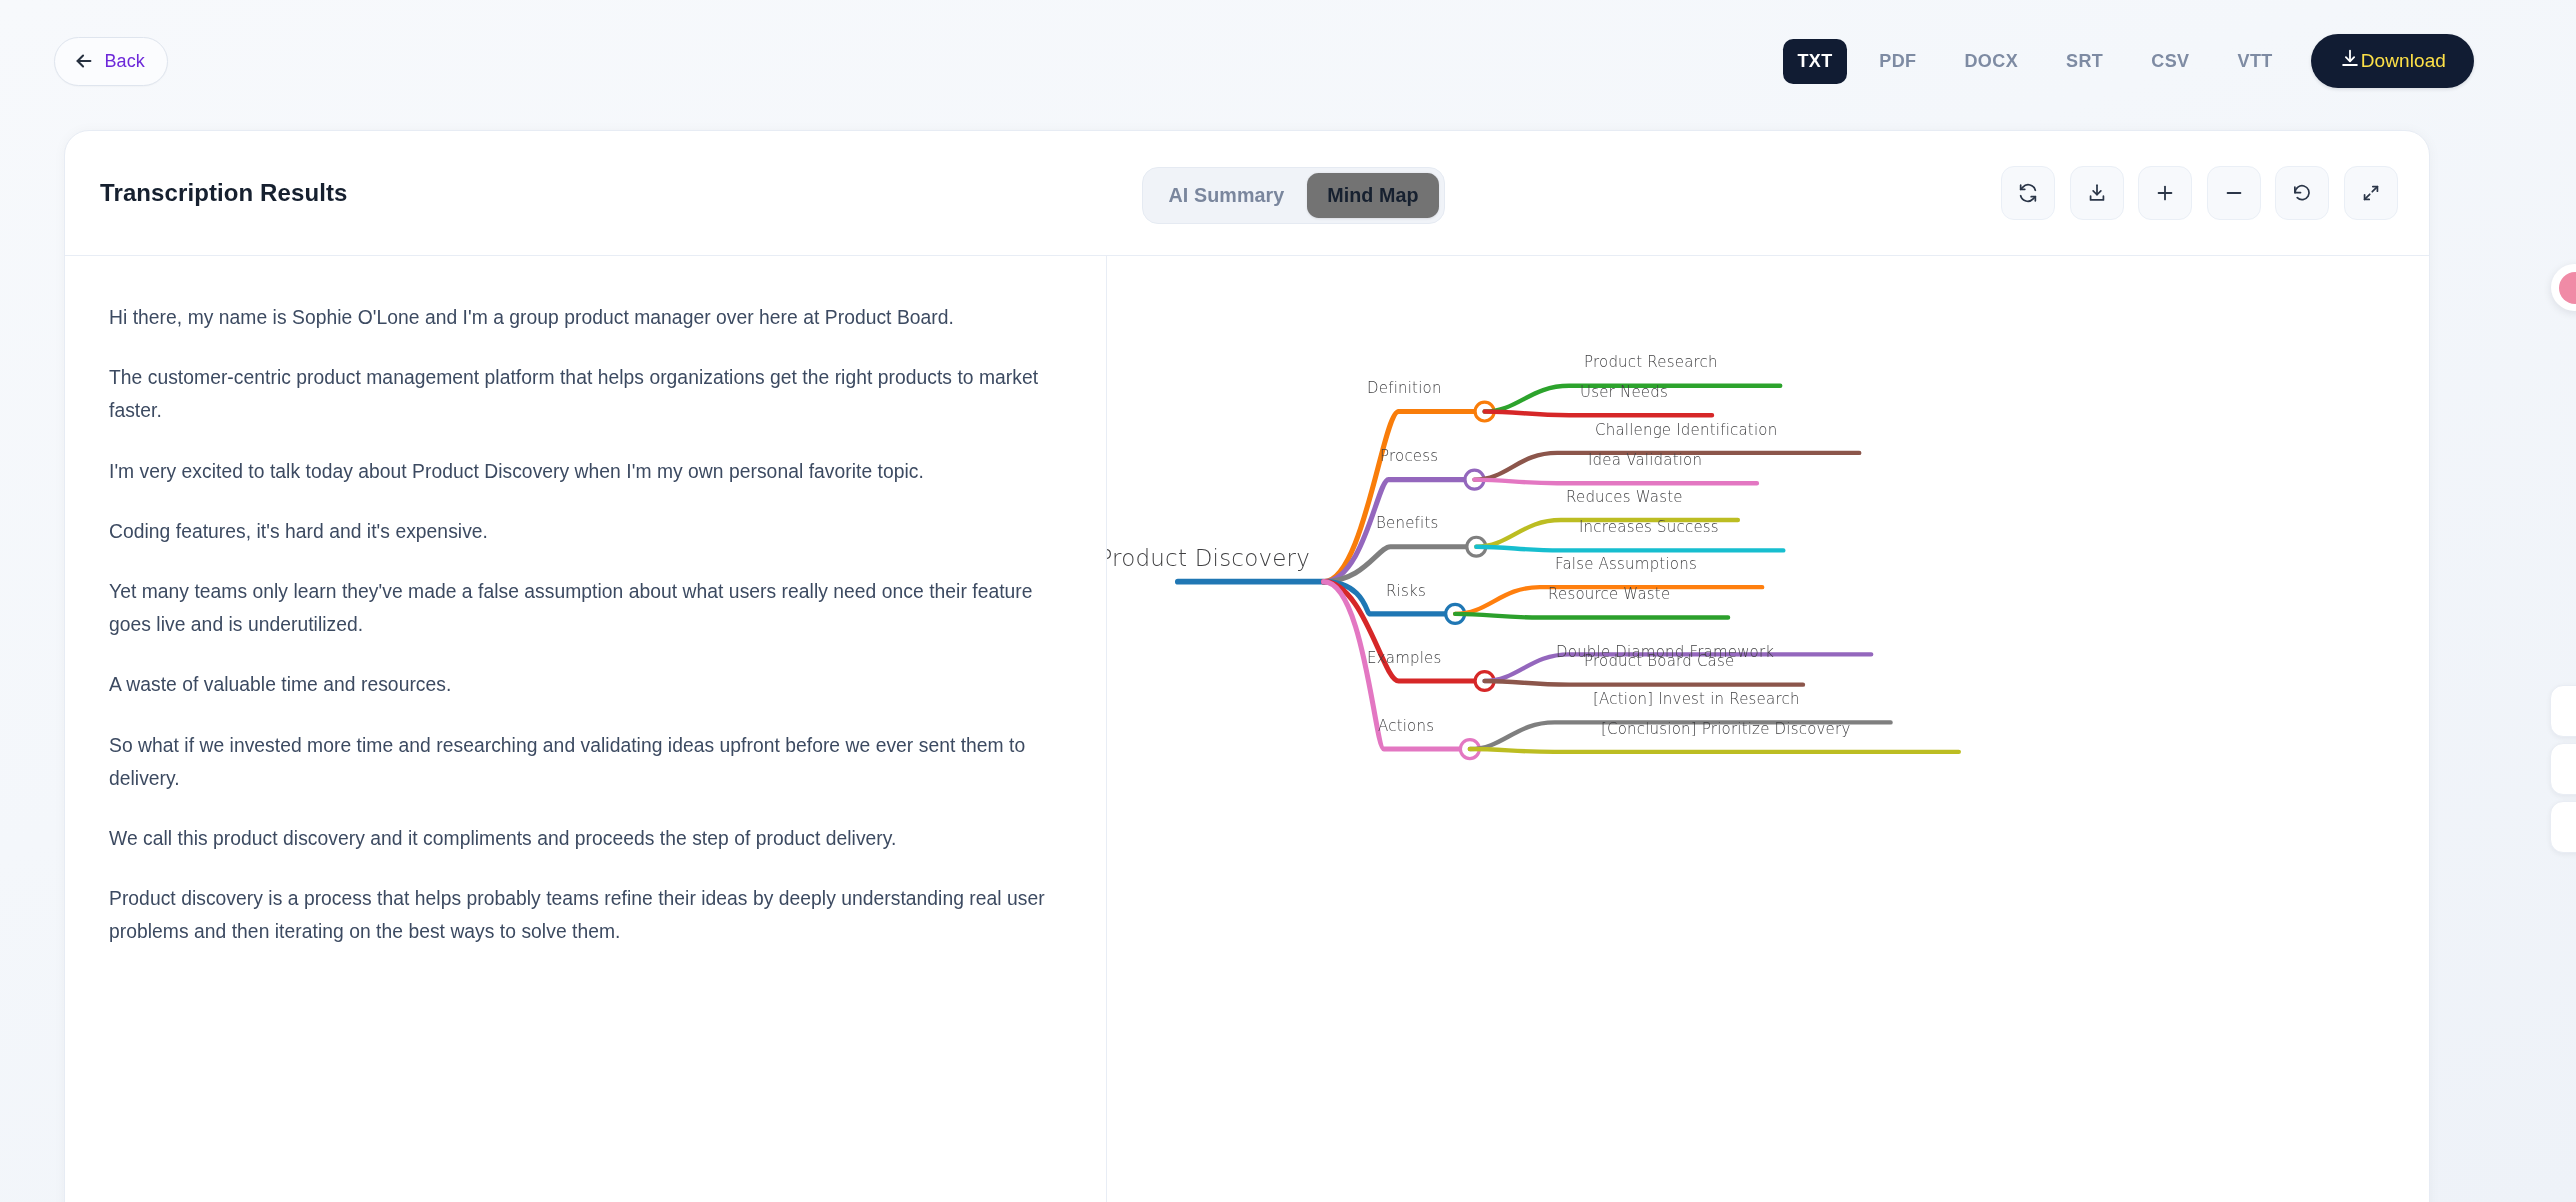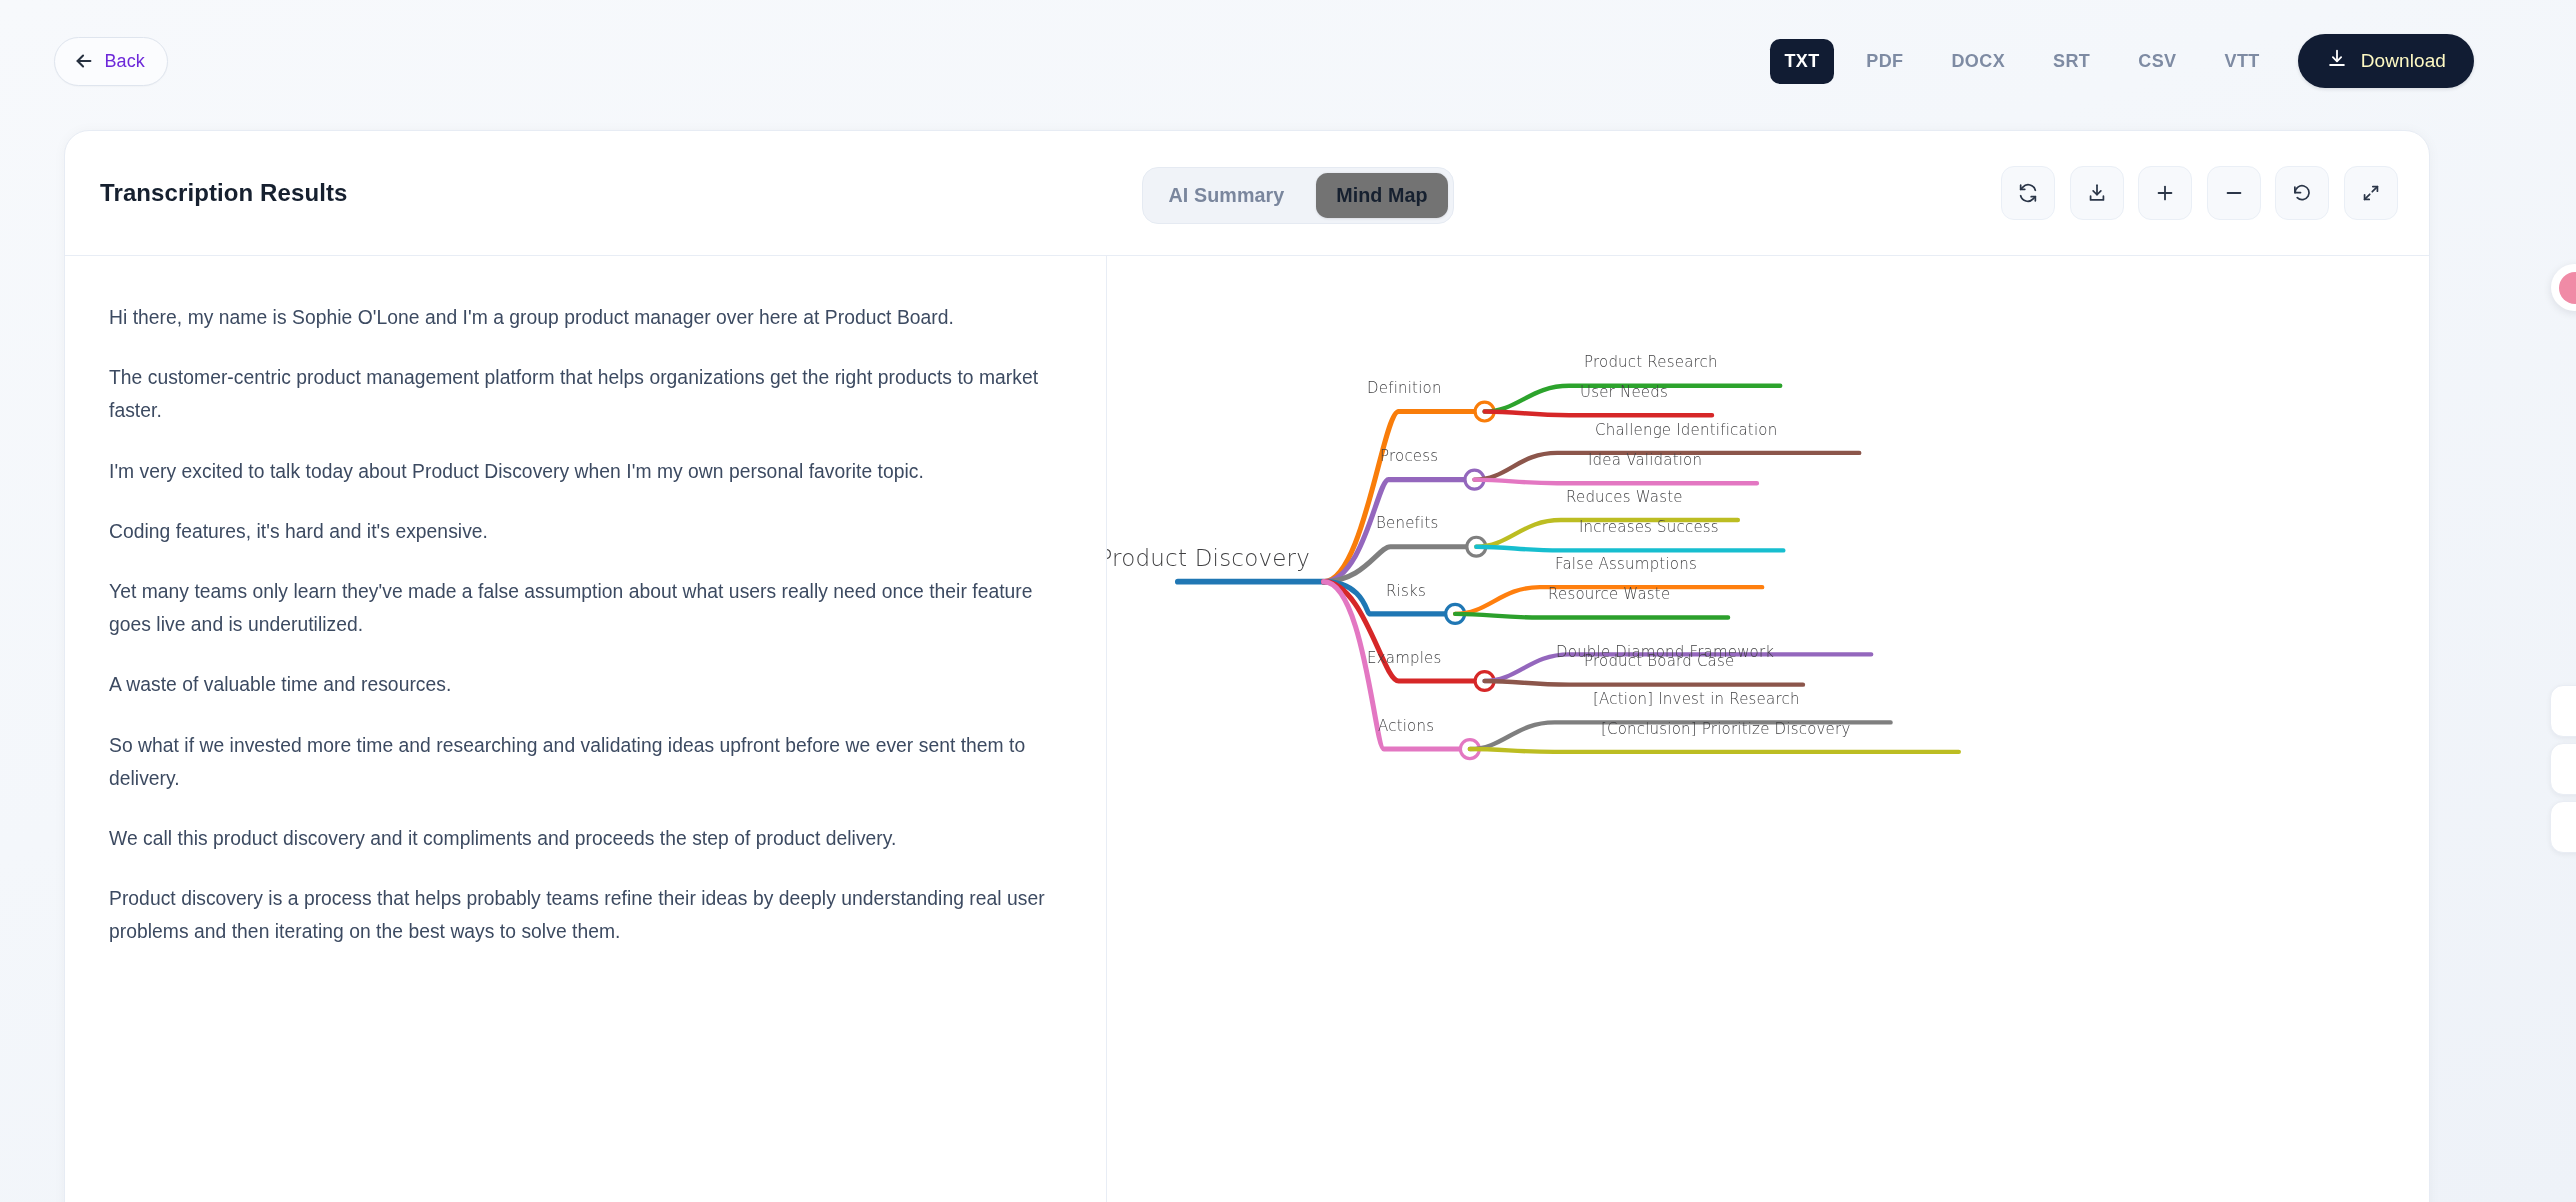--- a/index.html
+++ b/index.html
@@ -69,26 +69,25 @@
     background: #111c33;
     color: #ffffff;
     padding: 0 14.6px;
     line-height: 45px;
     border-radius: 10.2px;
   }
   .download-btn {
     margin-left: 22px;
     display: inline-flex;
     align-items: center;
-    gap: 13px;
     height: 54px;
     padding: 0 28px;
     border-radius: 728px;
     background: #111c33;
-    color: #fef9c3;
+    color: #fde047;
     font-size: 19px;
     letter-spacing: 0.1px;
     border: none;
     cursor: pointer;
     box-shadow: 0 1.5px 3.6px rgba(16,24,40,.12);
   }
 
   
   .card {
     position: absolute;
@@ -121,21 +120,21 @@
   .seg {
     position: absolute;
     left: 1077px;
     top: 36px;
     display: inline-flex;
     align-items: center;
     background: #f0f3f8;
     border: 0.7px solid #e5eaf2;
     border-radius: 16px;
     padding: 5.1px;
-    gap: 11px;
+    gap: 2px;
   }
   .seg-item {
     font-size: 19.7px;
     font-weight: 700;
     color: #7a869d;
     padding: 11px 20.4px;
     border-radius: 11.7px;
     cursor: pointer;
     user-select: none;
     letter-spacing: 0.1px;

